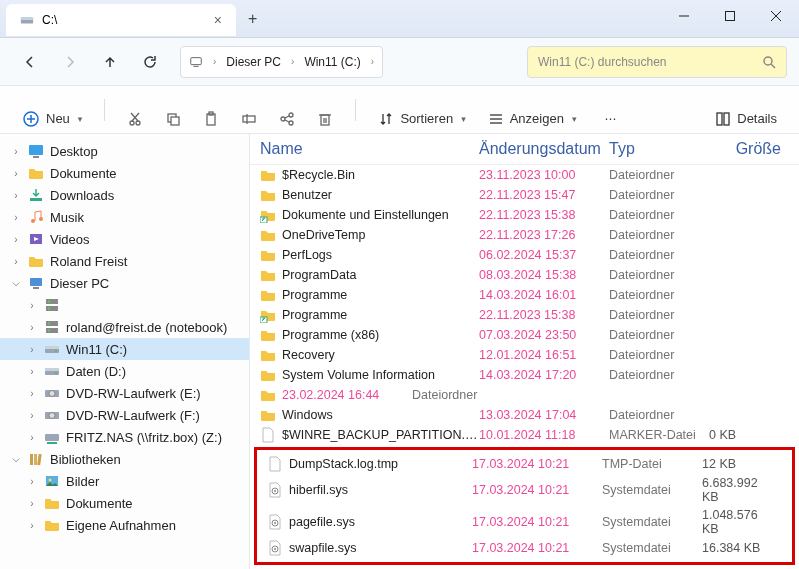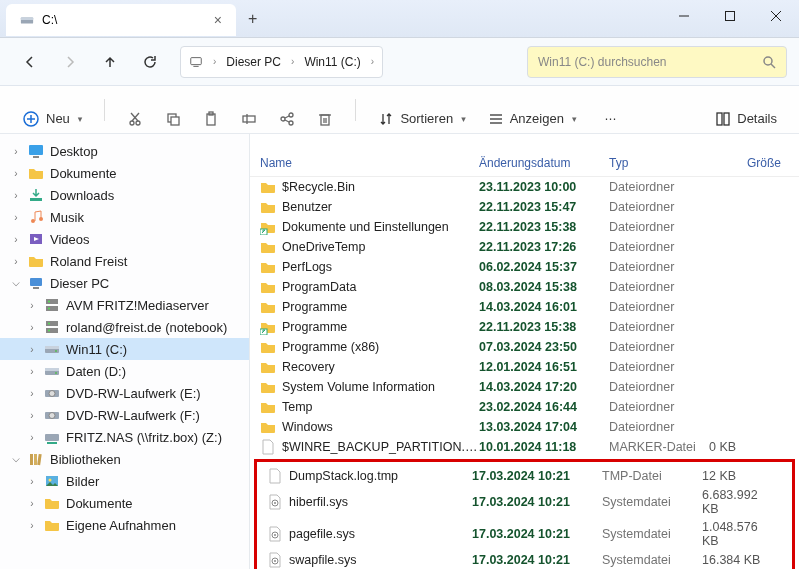--- a/index.html
+++ b/index.html
@@ -39,29 +39,29 @@
 
 .sidebar { width: 250px; background: #fdfdfe; border-right: 1px solid #e6eaee; overflow-y: auto; padding: 6px 0; }
 .tree-item { display: flex; align-items: center; gap: 6px; padding: 3px 6px 3px 10px; font-size: 13px; color: #222; white-space: nowrap; }
 .tree-item.selected { background: #cfe6fb; }
 .tree-item .tw { width: 12px; color: #777; font-size: 10px; text-align: center; }
 .tree-item .ic { width: 16px; height: 16px; display: flex; align-items: center; justify-content: center; }
 .tree-item.depth1 { padding-left: 26px; }
 
 
 .filelist { flex: 1; background: #fff; overflow: auto; position: relative; }
-.cols { display: flex; padding: 6px 10px; border-bottom: 1px solid #eee; color: #3a5ea8; font-size: 12px; position: sticky; top: 0; background: #fff; margin-top: 16px; }
+.cols { display: flex; padding: 6px 10px; border-bottom: 1px solid #eee; color: #3a5ea8; font-size: 16px; position: sticky; top: 0; background: #fff; }
 .col-name { flex: 1; }
 .col-date { width: 130px; }
 .col-type { width: 100px; }
 .col-size { width: 80px; text-align: right; padding-right: 8px; }
 .row { display: flex; padding: 2px 10px; font-size: 12.5px; align-items: center; color: #222; }
 .row .ic { width: 16px; height: 16px; margin-right: 6px; display: flex; align-items: center; justify-content: center; }
 .row .name { flex: 1; white-space: nowrap; overflow: hidden; text-overflow: ellipsis; }
-.row .date { width: 130px; color: #14532d; font-weight: bold; }
+.row .date { width: 130px; color: #ec4899; }
 .row .type { width: 100px; color: #737373; }
 .row .size { width: 80px; color: #555; padding-right: 8px; }
 .redbox { border: 3px solid #d80000; margin: 2px 4px 4px 4px; padding: 4px 0; }
 
 
 svg { display: block; }
 </style>
 </head>
 <body>
 
@@ -297,21 +297,20 @@
       <div class="tree-item depth1">
         <span class="tw">›</span>
         <span class="ic">
           <svg width="16" height="16">
             <rect x="2" y="2" width="12" height="5" fill="#888"></rect>
             <rect x="2" y="9" width="12" height="5" fill="#888"></rect>
             <circle cx="5" cy="4.5" r="1" fill="#5d5"></circle>
             <circle cx="5" cy="11.5" r="1" fill="#5d5"></circle>
           </svg>
         </span>
-        <span>AVM FRITZ!Mediaserver</span>
       </div>
       <div class="tree-item depth1">
         <span class="tw">›</span>
         <span class="ic">
           <svg width="16" height="16">
             <rect x="2" y="2" width="12" height="5" fill="#888"></rect>
             <rect x="2" y="9" width="12" height="5" fill="#888"></rect>
             <circle cx="5" cy="4.5" r="1" fill="#5d5"></circle>
             <circle cx="5" cy="11.5" r="1" fill="#5d5"></circle>
           </svg>
@@ -543,21 +542,20 @@
           <span class="date">14.03.2024 17:20</span>
           <span class="type">Dateiordner</span>
           <span class="size"></span>
         </div>
         <div class="row">
           <span class="ic">
             <svg width="16" height="16">
               <path d="M1 4h5l2 2h7v7a1 1 0 0 1-1 1H2a1 1 0 0 1-1-1z" fill="#f5c546"></path>
             </svg>
           </span>
-          <span class="name">Temp</span>
           <span class="date">23.02.2024 16:44</span>
           <span class="type">Dateiordner</span>
           <span class="size"></span>
         </div>
         <div class="row">
           <span class="ic">
             <svg width="16" height="16">
               <path d="M1 4h5l2 2h7v7a1 1 0 0 1-1 1H2a1 1 0 0 1-1-1z" fill="#f5c546"></path>
             </svg>
           </span>

